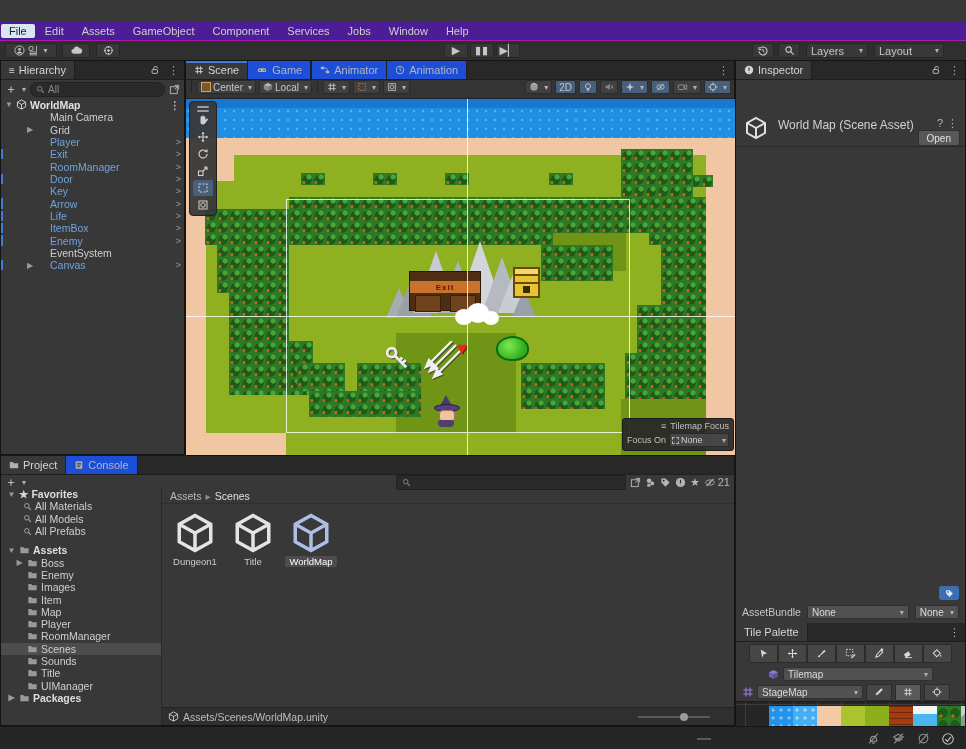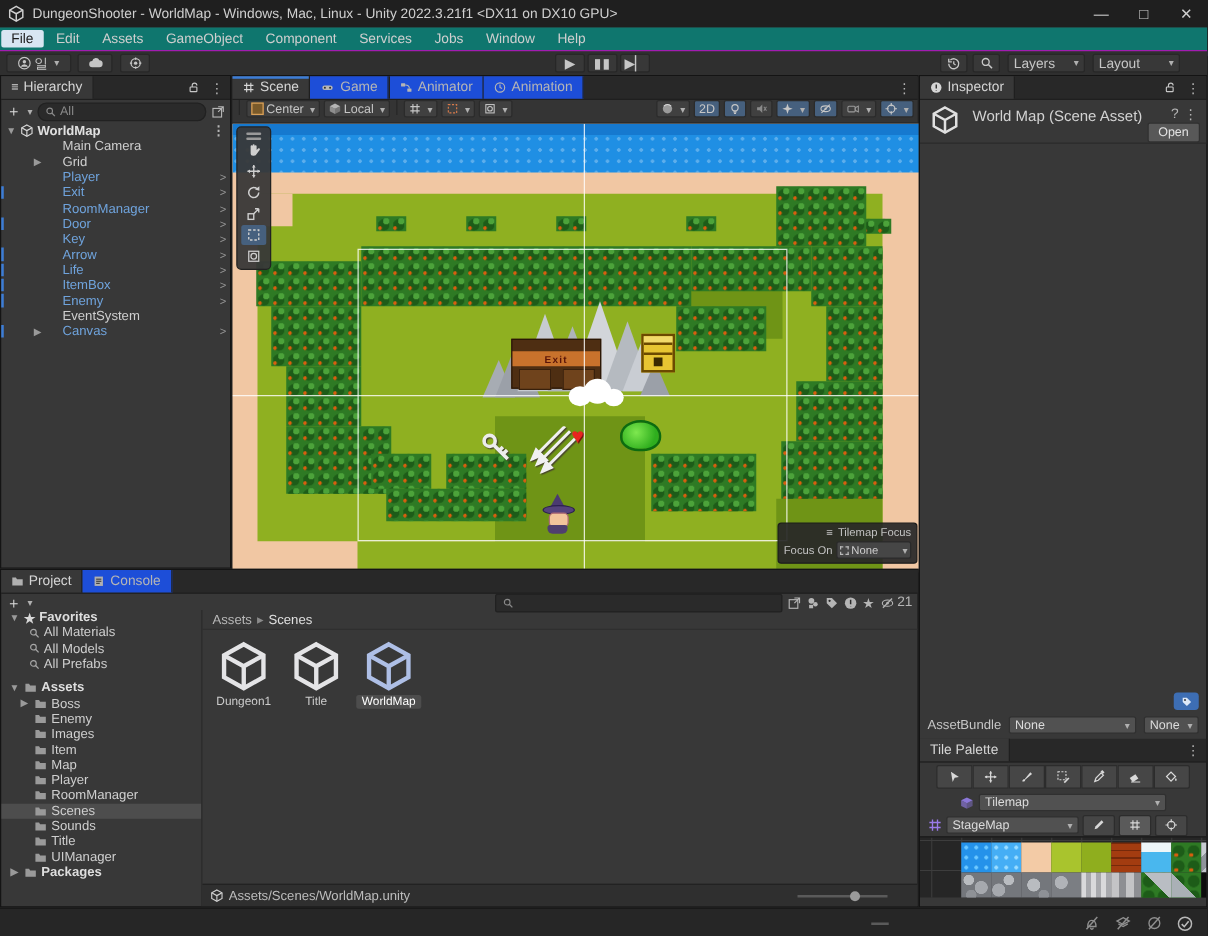--- a/index.html
+++ b/index.html
@@ -7,21 +7,21 @@
        font-family:"Liberation Sans",sans-serif;font-size:11px;color:#c6c6c6;
        -webkit-font-smoothing:antialiased;}
   .abs{position:absolute;}
   .ic{display:inline-block;vertical-align:middle;}
   svg{display:block;}
   
   #titlebar{left:0;top:0;width:966px;height:22px;background:#1f1f1f;display:flex;align-items:center;color:#cfcfcf;}
   #titlebar .t{margin-left:6px;font-size:11px;}
   .wincaps{margin-left:auto;display:flex;}
   .wincap{width:34px;height:22px;display:flex;align-items:center;justify-content:center;color:#cfcfcf;font-size:12px;}
-  #menubar{left:0;top:22px;width:966px;height:18px;background:#0f766e;display:flex;align-items:center;border-bottom:5px solid #a21caf;}
+  #menubar{left:0;top:22px;width:966px;height:18px;background:#4c1d95;display:flex;align-items:center;border-bottom:5px solid #a21caf;}
   .menu-item{padding:1px 8px;margin:0 1px;color:#cfcfcf;border-radius:2px;}
   .menu-item.active{background:#d8e6f2;color:#1c1c1c;}
   #maintoolbar{left:0;top:41px;width:966px;height:19px;background:#2f2f2f;border-bottom:1px solid #191919;}
   .tbtn{position:absolute;top:2px;height:15px;background:#383838;border:1px solid #272727;border-radius:2px;
         display:flex;align-items:center;justify-content:center;color:#c6c6c6;padding:0 4px;box-sizing:border-box;}
   .caret{font-size:8px;color:#b0b0b0;margin-left:3px;}
   
   .panel{background:#383838;border:1px solid #141414;box-sizing:border-box;}
   .tabbar{height:18px;background:#282828;display:flex;align-items:stretch;border-bottom:1px solid #1f1f1f;}
   .tab{display:flex;align-items:center;gap:4px;padding:0 8px;background:#1d4ed8;color:#b5b5b5;border-right:1px solid #1f1f1f;position:relative;}
@@ -76,21 +76,21 @@
   .tcb.on{background:#46607e;}
   .grip{width:12px;height:2px;background:#9a9a9a;border-radius:1px;margin:2px 0 3px;box-shadow:0 4px 0 #9a9a9a;}
   
   #tmfocus{right:2px;bottom:7px;width:102px;background:rgba(40,40,40,.93);border:1px solid #1c1c1c;border-radius:3px;padding:2px 4px 3px;}
   #tmfocus .hd{display:flex;align-items:center;justify-content:flex-end;gap:4px;color:#c2c2c2;font-size:9px;}
   #tmfocus .row{display:flex;align-items:center;gap:3px;margin-top:2px;font-size:9px;color:#c2c2c2;}
   #tmfocus .dd{flex:1;height:12px;background:#464646;border:1px solid #2a2a2a;border-radius:2px;display:flex;align-items:center;gap:2px;padding:0 2px;color:#cfcfcf;}
   .minisq{width:7px;height:7px;border:1px dashed #b9b9b9;box-sizing:border-box;}
   
   #rightcol{left:735px;top:60px;width:231px;height:666px;}
-  #insp-head{height:34px;background:#383838;border-bottom:1px solid #2a2a2a;position:relative;}
+  #insp-head{height:34px;background:#383838;border-bottom:1px solid #2a2a2a;position:relative;margin-top:32px;}
   #openbtn{position:absolute;right:5px;top:18px;height:14px;padding:0 8px;background:#585858;border:1px solid #303030;border-radius:2px;color:#e2e2e2;font-size:10px;display:flex;align-items:center;}
   .sechead{height:16px;display:flex;align-items:center;padding:0 6px;border-top:1px solid #232323;color:#c9c9c9;font-weight:bold;font-size:10.5px;background:#383838;}
   .fieldrow{display:flex;align-items:center;padding:0 6px;gap:6px;height:18px;font-size:10.5px;}
   .drop{height:14px;background:#515151;border:1px solid #303030;border-radius:2px;display:flex;align-items:center;padding:0 4px;color:#dcdcdc;font-size:10px;box-sizing:border-box;}
   .drop .caret{margin-left:auto;}
   
   #tp-tools{display:flex;justify-content:center;gap:0;padding:2px 0;}
   .tpb{width:27px;height:17px;background:#464646;border:1px solid #2c2c2c;display:flex;align-items:center;justify-content:center;color:#d8d8d8;}
   .tpb:first-child{border-radius:2px 0 0 2px;}
   .tpb:last-child{border-radius:0 2px 2px 0;}
@@ -302,31 +302,20 @@
           <polygon points="14,36 21,33 17,29"></polygon>
         <path d="M32 0 L10 22" fill="none"></path>
           <polygon points="6,26 13,23 9,19"></polygon>
       </g>
     </symbol>
   </defs>
 </svg>
 
 <div id="app">
 
-  <div id="titlebar" class="abs">
-    <svg class="ic" width="14" height="14" style="margin-left:6px;color:#cfcfcf">
-        <use href="#i-unity"></use>
-      </svg>
-    <span class="t">DungeonShooter - WorldMap - Windows, Mac, Linux - Unity 2022.3.21f1 &lt;DX11 on DX10 GPU&gt;</span>
-    <div class="wincaps">
-      <div class="wincap">—</div>
-      <div class="wincap">□</div>
-      <div class="wincap close">✕</div>
-    </div>
-  </div>
 
   <div id="menubar" class="abs">
 
       <span class="menu-item active">File</span>
 
       <span class="menu-item ">Edit</span>
 
       <span class="menu-item ">Assets</span>
 
       <span class="menu-item ">GameObject</span>

